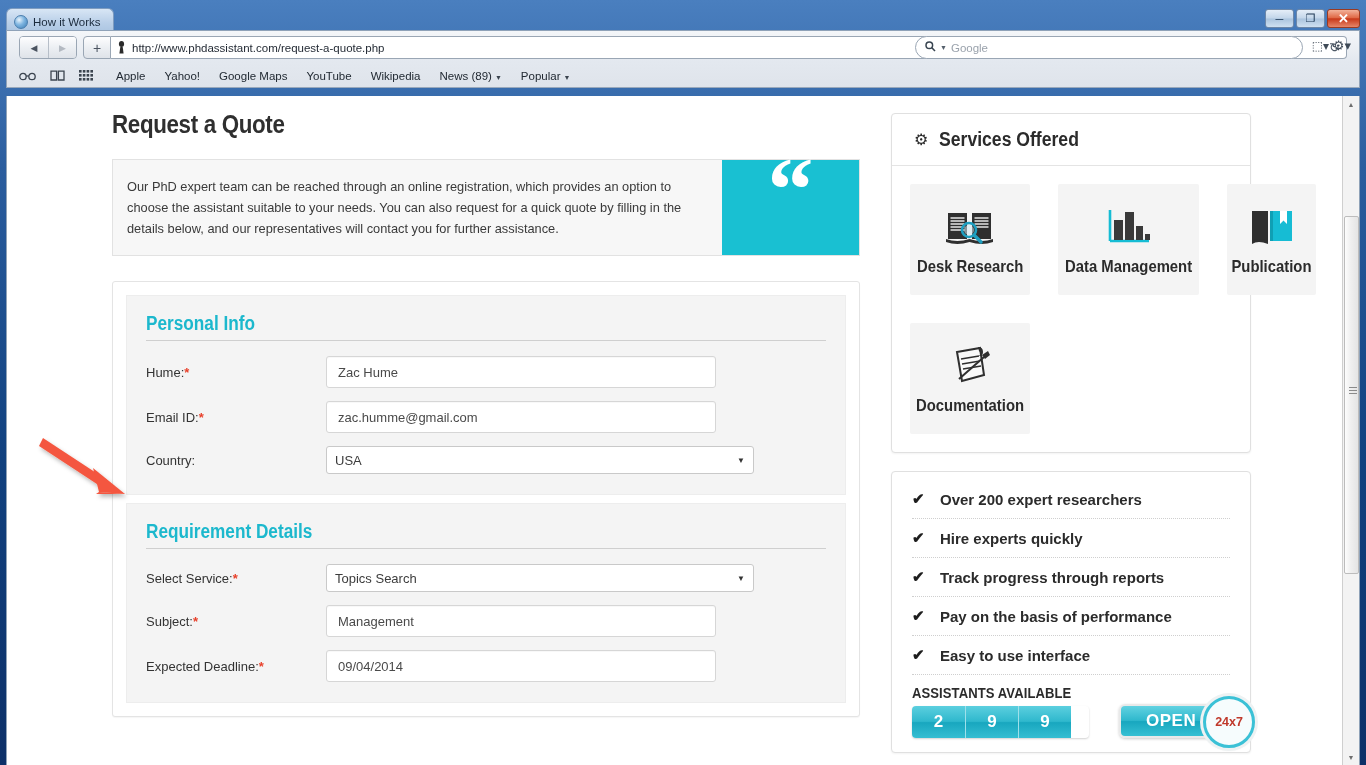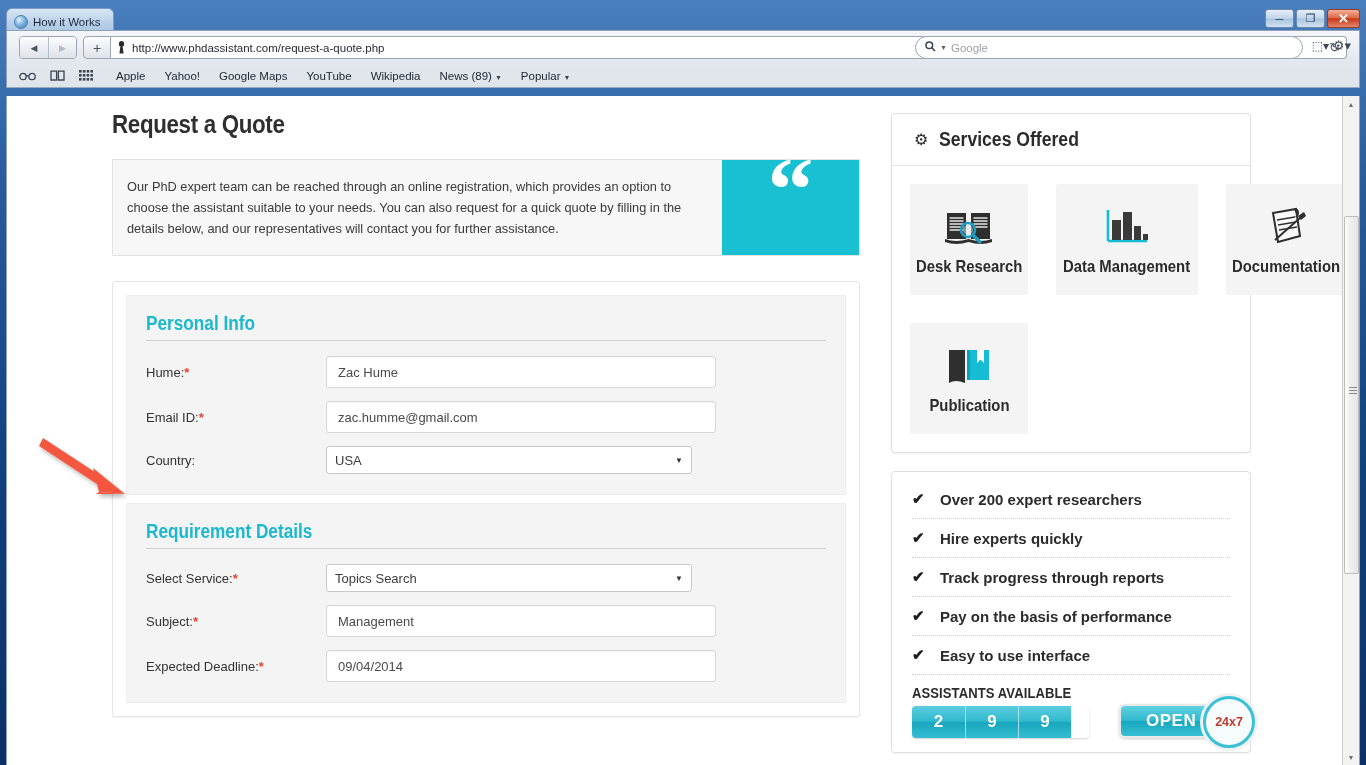--- a/index.html
+++ b/index.html
@@ -184,21 +184,21 @@
   .flabel { width: 180px; font-size: 13px; color: #333; flex: none; }
   .req { color: #e8402a; font-weight: 700; }
   .finput {
     width: 390px; height: 32px; background: #fff;
     border: 1px solid #d6d6d6; border-radius: 3px;
     display: flex; align-items: center; padding: 0 11px;
     font-size: 13px; color: #4a4a4a;
     box-shadow: inset 0 1px 1px rgba(0,0,0,.03);
   }
   .fselect {
-    width: 366px; height: 28px; background: #fff;
+    width: 428px; height: 28px; background: #fff;
     border: 1px solid #c9c9c9; border-radius: 3px;
     display: flex; align-items: center; padding: 0 8px;
     font-size: 13px; color: #3c3c3c; position: relative;
   }
   .fselect .caret {
     position: absolute; right: 8px; top: 50%; transform: translateY(-50%);
     font-size: 8px; color: #333;
   }
   .phone-wrap { display: flex; gap: 14px; }
   .ccode {
@@ -485,48 +485,48 @@
                   <rect x="19" y="5" width="9" height="28" fill="#3a3a3a"></rect>
                   <rect x="30" y="19" width="7" height="14" fill="#3a3a3a"></rect>
                   <rect x="39" y="27" width="5" height="6" fill="#3a3a3a"></rect>
                 </svg>
               </div>
               <div class="svc-label">Data Management</div>
             </div>
 
             <div class="svc-tile">
               <div class="svc-ico">
+                <svg width="48" height="40" viewBox="0 0 48 40">
+                  <path d="M4 4 H20 V34 H4 Z" fill="#2f2f2f"></path>
+                  <path d="M4 34 Q10 30 20 34 L20 37 Q10 33 4 37 Z" fill="#2f2f2f"></path>
+                  <rect x="22" y="4" width="22" height="30" fill="#16bcd4"></rect>
+                  <rect x="22" y="4" width="3" height="30" fill="#0f9fb4"></rect>
+                  <path d="M32 4 H39 V17 L35.5 13.5 L32 17 Z" fill="#ffffff"></path>
+                </svg>
+              </div>
+              <div class="svc-label">Publication</div>
+            </div>
+
+            <div class="svc-tile">
+              <div class="svc-ico">
                 <svg width="44" height="42" viewBox="0 0 44 42">
                   <path d="M9 7 L32 3 L36 30 L14 36 Z" fill="#fafafa" stroke="#2f2f2f" stroke-width="2"></path>
                   <g stroke="#2f2f2f" stroke-width="1.3">
                     <line x1="13" y1="14" x2="31" y2="11"></line>
                     <line x1="14" y1="19" x2="32" y2="16"></line>
                     <line x1="15" y1="24" x2="33" y2="21"></line>
                   </g>
                   <path d="M30 2 Q35 2 35 7 Q35 11 31 11 Q34 8 31 6 Z" fill="#2f2f2f"></path>
                   <line x1="11" y1="34" x2="36" y2="12" stroke="#2f2f2f" stroke-width="2"></line>
                   <path d="M34 10 L40 6 L42 10 L37 14 Z" fill="#2f2f2f"></path>
                 </svg>
               </div>
               <div class="svc-label">Documentation</div>
             </div>
 
-            <div class="svc-tile">
-              <div class="svc-ico">
-                <svg width="48" height="40" viewBox="0 0 48 40">
-                  <path d="M4 4 H20 V34 H4 Z" fill="#2f2f2f"></path>
-                  <path d="M4 34 Q10 30 20 34 L20 37 Q10 33 4 37 Z" fill="#2f2f2f"></path>
-                  <rect x="22" y="4" width="22" height="30" fill="#16bcd4"></rect>
-                  <rect x="22" y="4" width="3" height="30" fill="#0f9fb4"></rect>
-                  <path d="M32 4 H39 V17 L35.5 13.5 L32 17 Z" fill="#ffffff"></path>
-                </svg>
-              </div>
-              <div class="svc-label">Publication</div>
-            </div>
-
           </div>
         </div>
 
         <div class="side-card" id="feat-card">
           <div class="feat-row">
             <span class="feat-check">✔</span>
             <span class="feat-text">Over 200 expert researchers</span>
           </div>
           <div class="feat-row">
             <span class="feat-check">✔</span>

